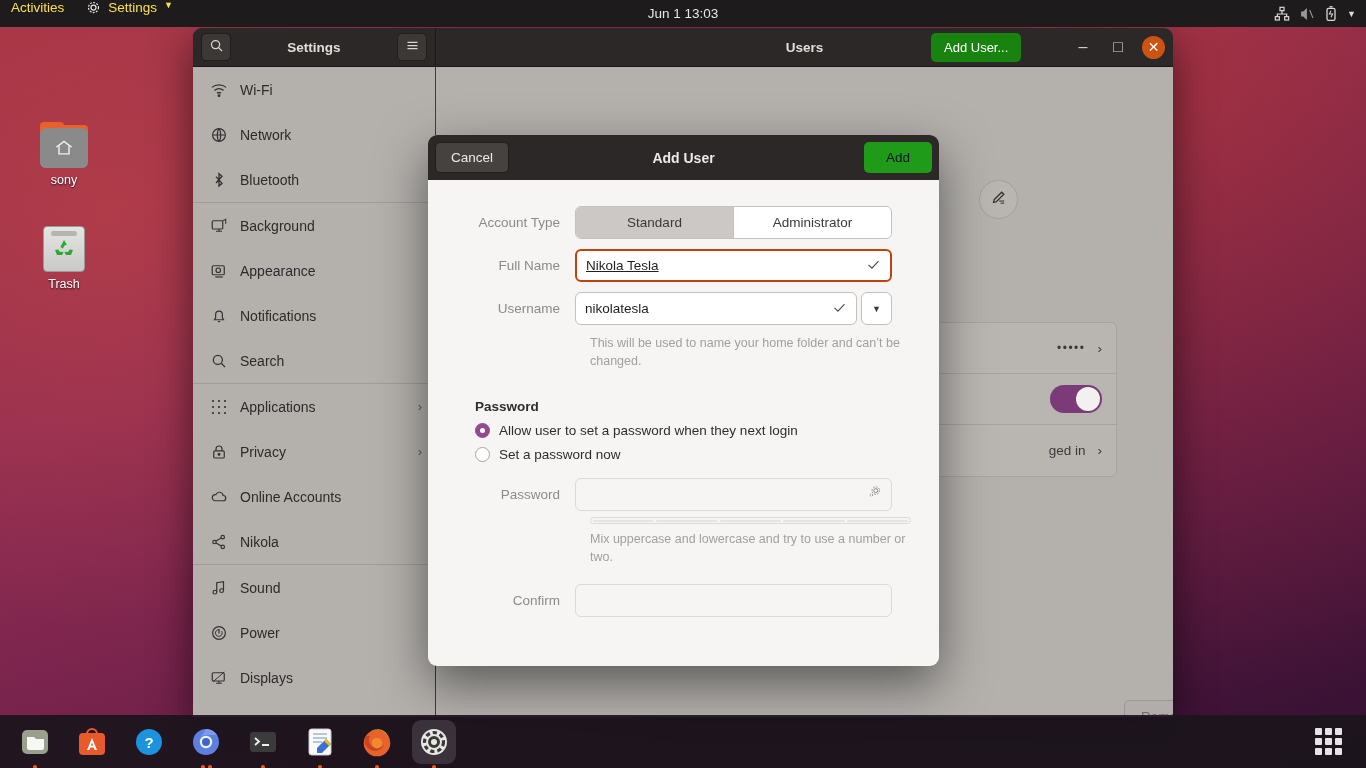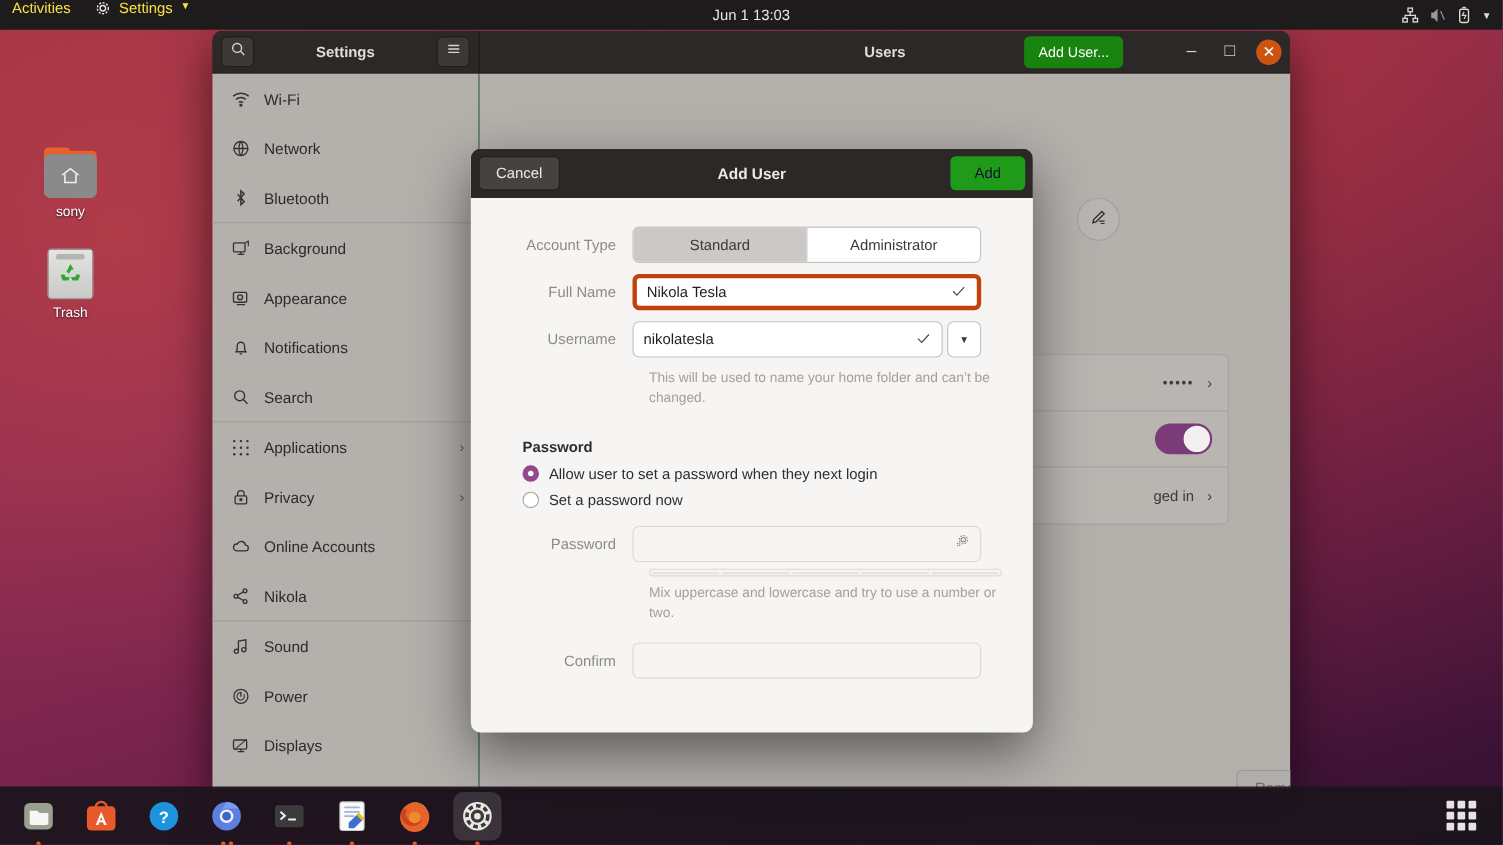--- a/index.html
+++ b/index.html
@@ -216,21 +216,21 @@
     font-family: "Liberation Sans", sans-serif; border: none;
   }
   .seg-btn.active { background: #cbc8c5; }
   .seg-btn + .seg-btn { border-left: 1px solid #c3c0bd; }
 
   .inp {
     flex: 1; height: 33px; border: 1px solid #c3c0bd; border-radius: 6px;
     background: #fff; display: flex; align-items: center; padding: 0 9px;
     font-size: 13.5px; color: #1f1f1f;
   }
-  .inp.focused { border: 4px solid #c2410c; }
+  .inp.focused { border: 2px solid #c2410c; text-decoration: underline; }
   .inp .val { flex: 1; }
   .inp .chk { color: #4a4a4a; font-size: 14px; }
   .dropbtn {
     width: 31px; height: 33px; margin-left: 4px; border: 1px solid #c3c0bd;
     border-radius: 6px; background: #fff; display: flex; align-items: center;
     justify-content: center; cursor: pointer;
   }
   .helptext {
     margin-left: 115px; font-size: 12.5px; color: #a3a09d; line-height: 1.4;
     width: 318px; margin-top: 1px;
@@ -332,21 +332,21 @@
       <svg width="14" height="16" viewBox="0 0 14 20" fill="none" stroke="#dcdad7" stroke-width="1.6">
         <rect x="2" y="3" width="10" height="15" rx="2"></rect>
           <path d="M5 1h4" stroke-width="1.6"></path>
         <path d="M7 6l-2 4h4l-2 4" stroke-width="1.3"></path>
       </svg>
     </span>
     <span style="font-size:9px;color:#dcdad7;">▼</span>
   </div>
 </div>
 
-<div class="desk-icon" style="left:22px; top:140px;">
+<div class="desk-icon" style="left:22px; top:128px;">
   <div class="glyph folder-ic">
     <div class="folder-inner">
       <svg width="22" height="20" viewBox="0 0 24 24" fill="none" stroke="#f2f0ee" stroke-width="1.7">
         <path d="M3 11l9-7 9 7"></path>
           <path d="M6 10v9h12v-9"></path>
       </svg>
     </div>
   </div>
   <div>sony</div>
 </div>

